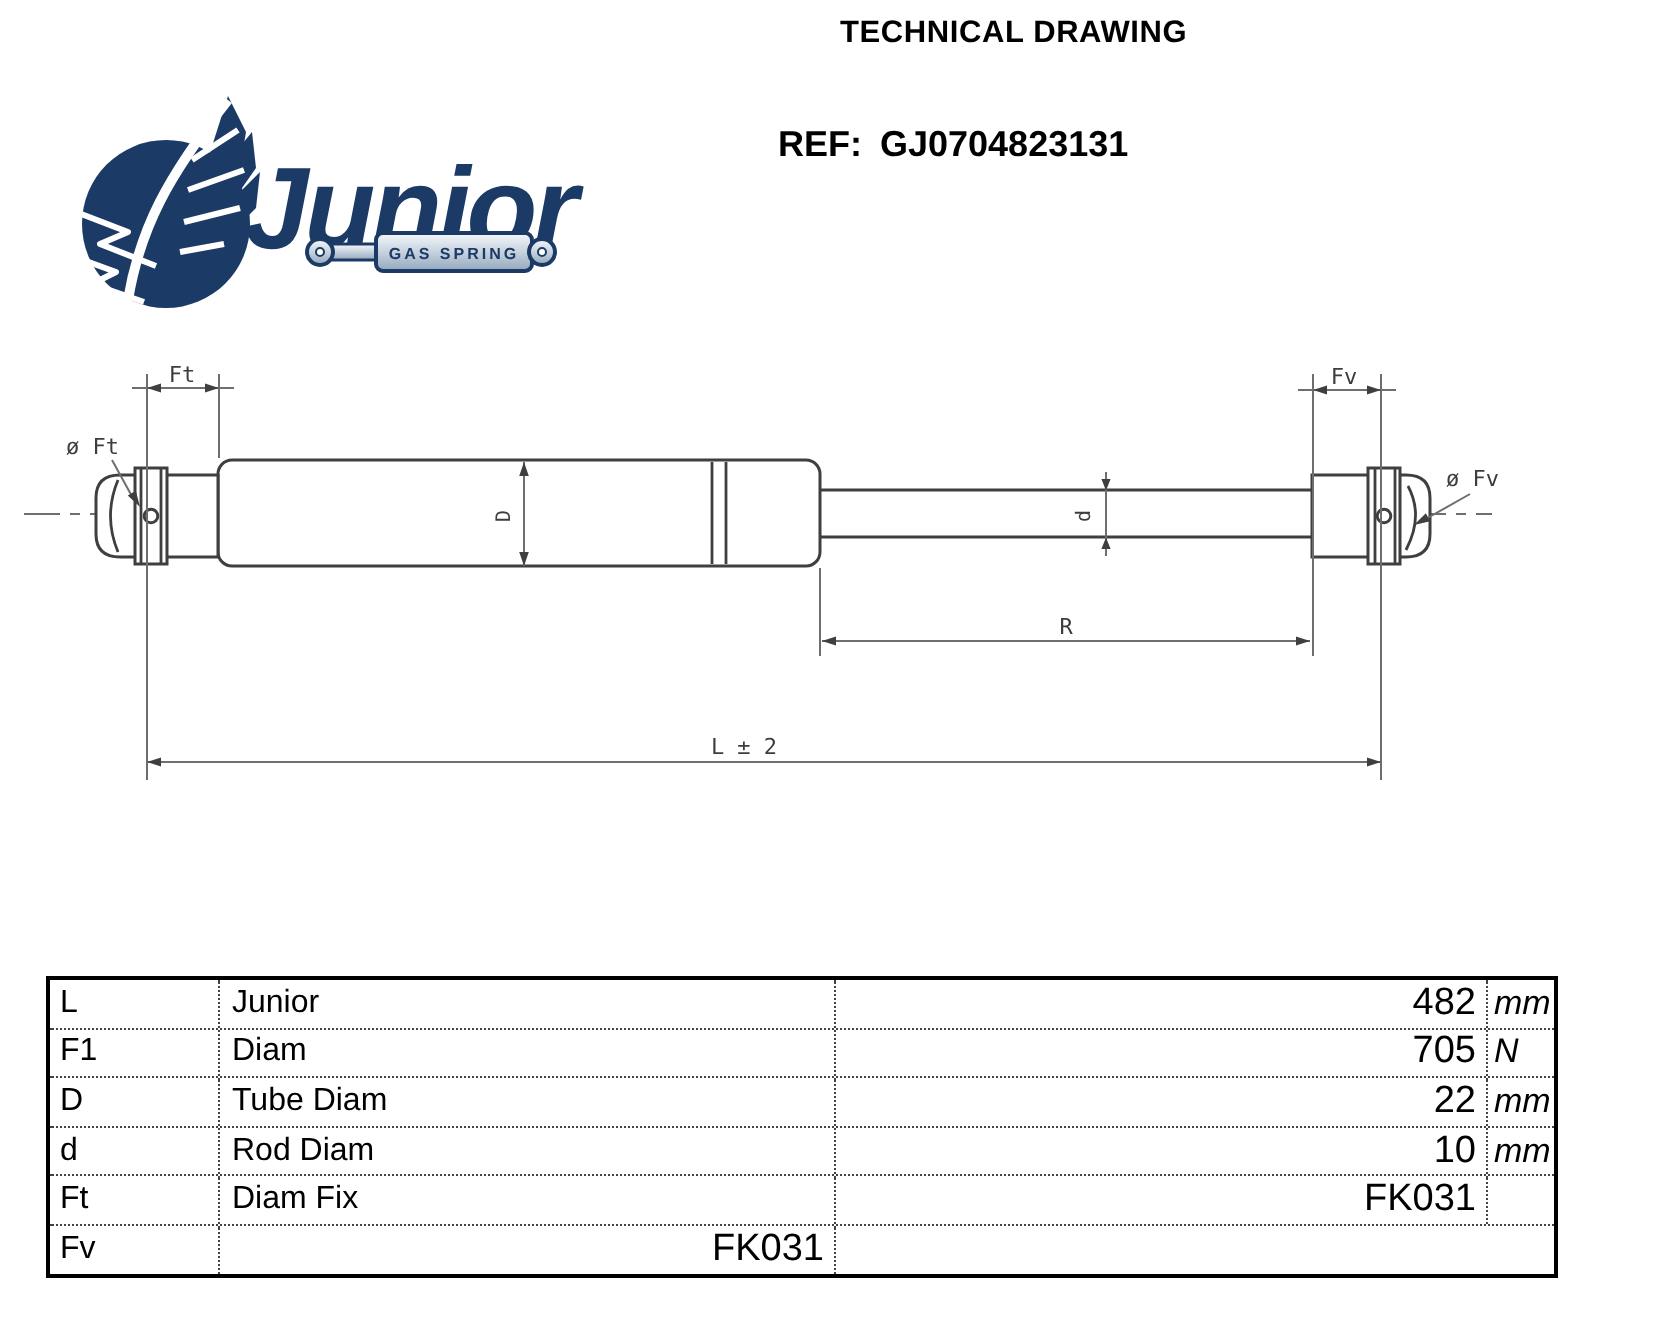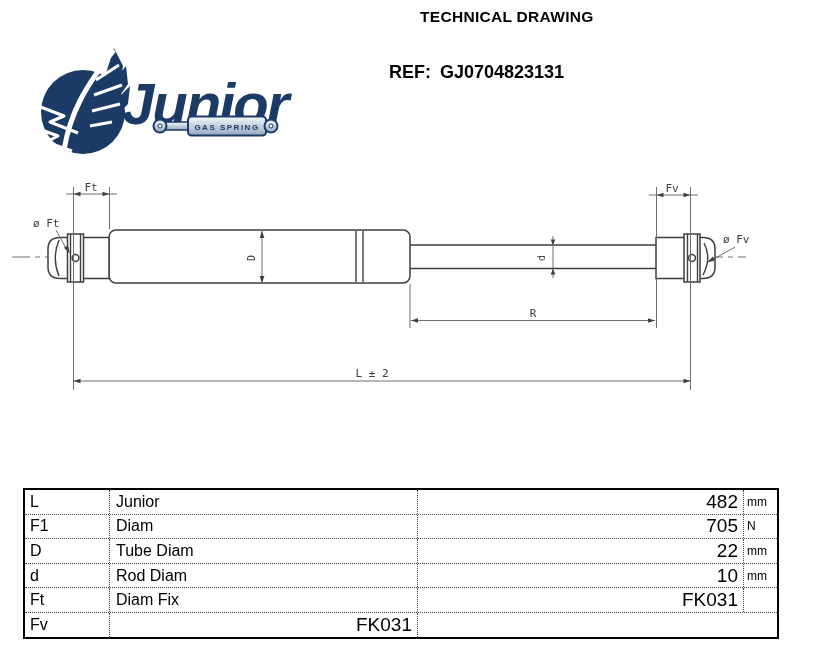--- a/index.html
+++ b/index.html
@@ -46,21 +46,21 @@
     display:grid;grid-template-columns:85px 308px 326px 1fr;
     height:23.6px;border-top:1px dotted #444;
   }
   .spec-row:first-child{border-top:none;}
   .spec-row>div{
     display:flex;align-items:center;overflow:hidden;white-space:nowrap;
   }
   .c-sym{padding-left:5px;border-right:1px dotted #444;font-size:16px;}
   .c-name{padding-left:6px;border-right:1px dotted #444;font-size:16px;}
   .c-val{justify-content:flex-end;padding-right:5px;border-right:1px dotted #444;font-size:19px;}
-  .c-unit{padding-left:3px;font-size:12px;}
+  .c-unit{padding-left:3px;font-size:17px;font-style:italic;}
 </style>
 </head>
 <body>
 
 <div class="title">TECHNICAL DRAWING</div>
 <div class="ref-line">
   <span>REF:</span><span class="ref-val">GJ0704823131</span>
 </div>
 
 <svg class="logo-svg" width="272" height="128" viewBox="20 38 272 128" xmlns="http://www.w3.org/2000/svg">

